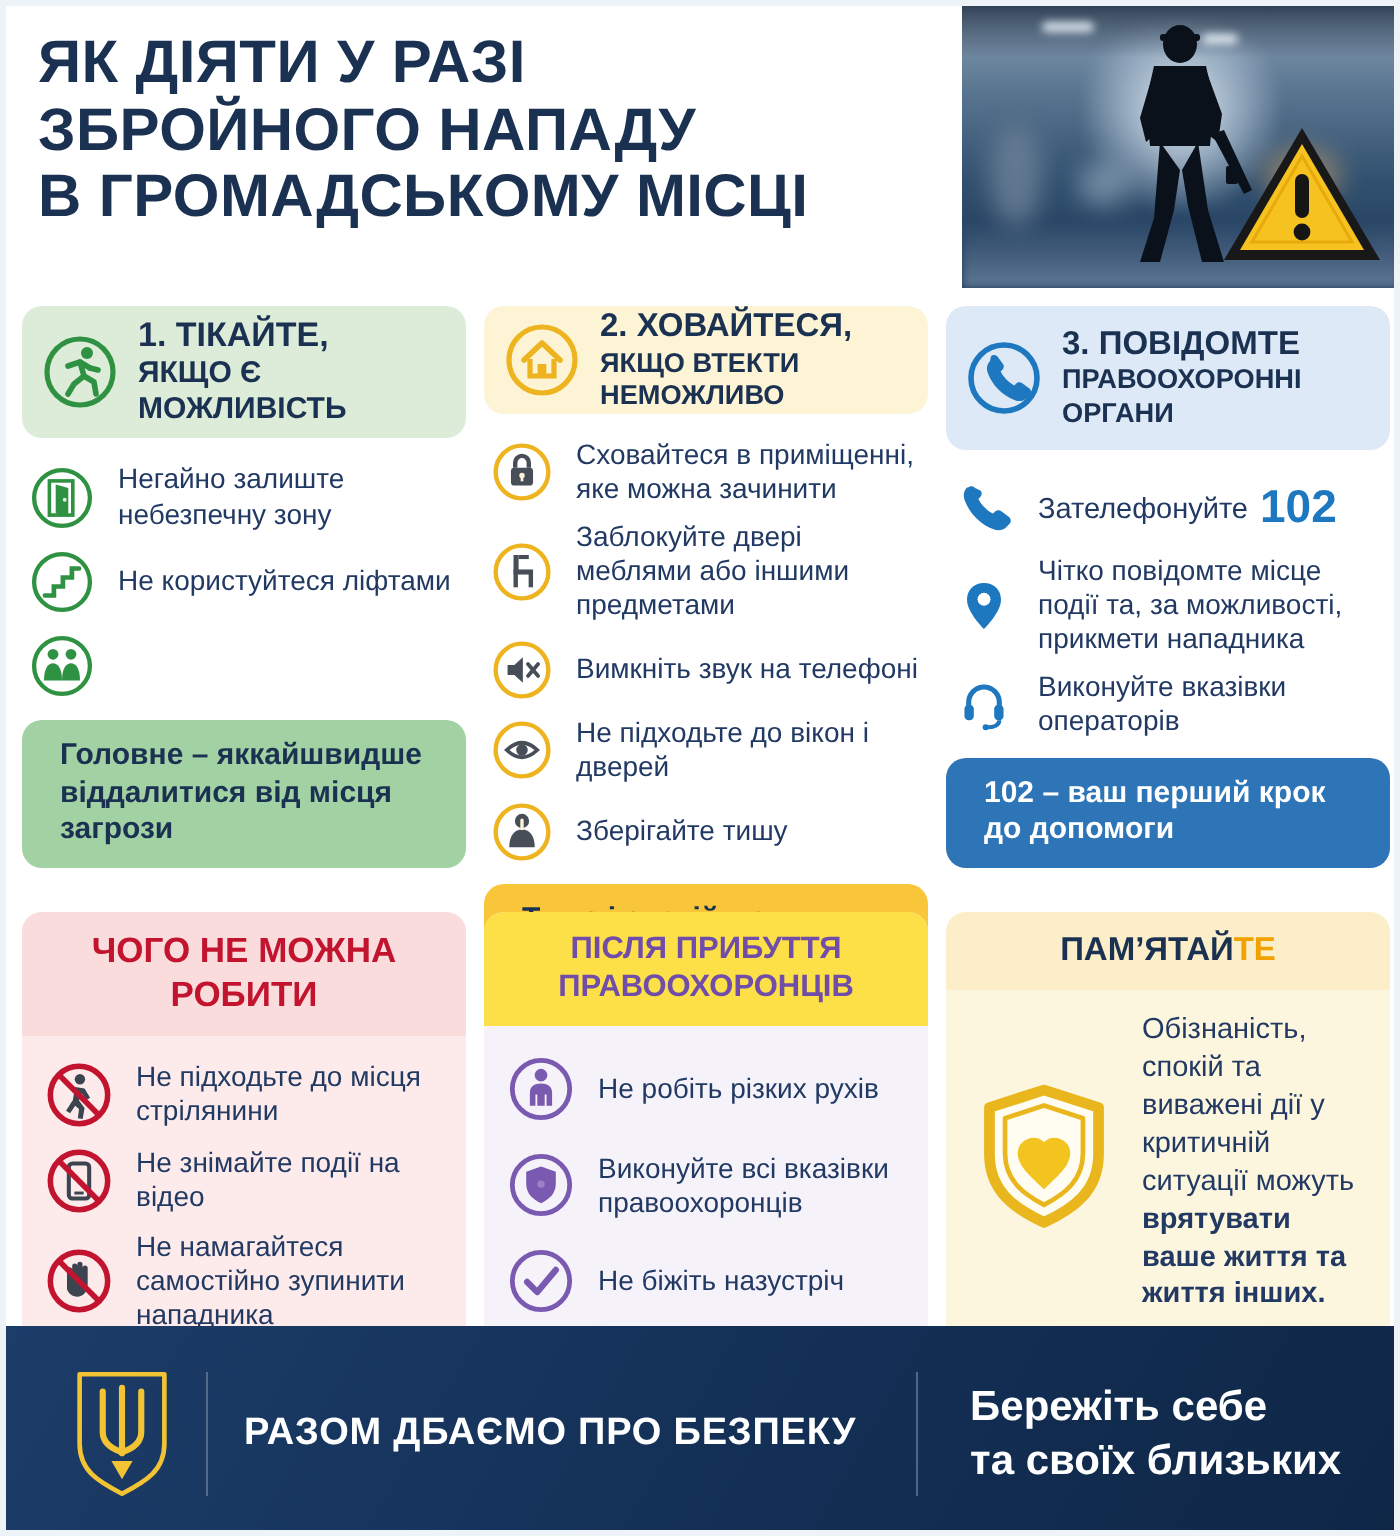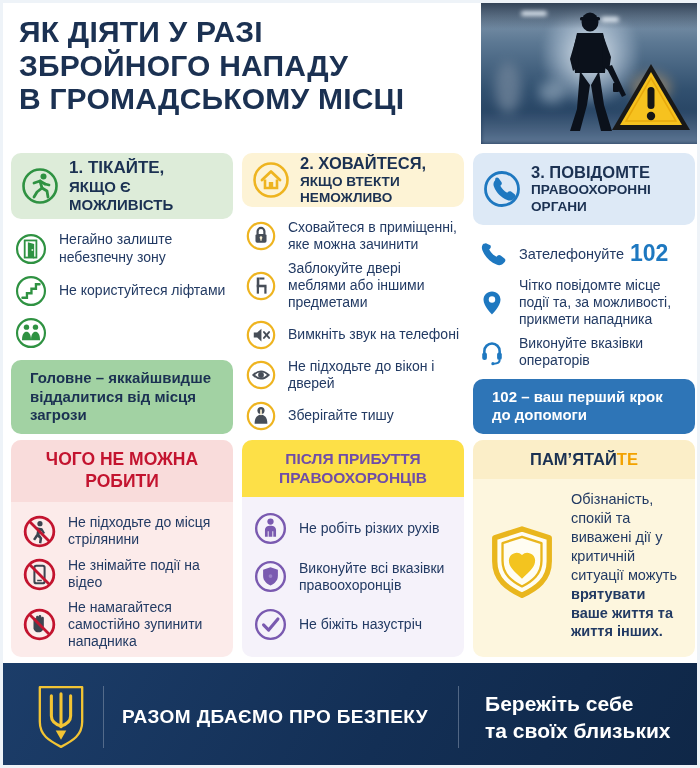--- a/index.html
+++ b/index.html
@@ -45,21 +45,21 @@
   .col.green .col-foot { background:#a2d2a3; }
   .col.yellow .col-head { background:#fdf3d5; }
   .col.yellow .col-foot { background:#f9c63b; }
   .col.blue .col-head { background:#dde9f6; }
   .col.blue .col-foot { background:#2e75b7; color:#fff; }
 
   .phone-line { font-size:14.5px; color:#223a63; }
   .phone-num { font-size:23px; font-weight:800; color:#1e78c0; margin-left:6px; vertical-align:-2px; }
 
   
-  .row2 { position:absolute; top:437px; left:8px; width:684px; display:flex; gap:9px; height:217px; }
+  .row2 { position:absolute; top:453px; left:8px; width:684px; display:flex; gap:9px; height:217px; }
   .card { flex:1; border-radius:10px; display:flex; flex-direction:column; overflow:hidden; }
   .card-head { padding:9px 8px; text-align:center; font-weight:800; line-height:1.25; }
   .card-items { flex:1; padding:8px 8px 8px 10px; display:flex; flex-direction:column; justify-content:space-around; }
 
   .card.red { background:#fcebea; }
   .card.red .card-head { background:#f9dcdb; color:#c3142f; font-size:17.5px; }
   .card.purple { background:#f5f2fa; }
   .card.purple .card-head { background:#fde047; color:#6f4da8; font-size:15.5px; }
   .card.remember { background:#fdf6de; }
   .card.remember .card-head { background:#fbeec8; color:#1b3152; font-size:16.5px; }

